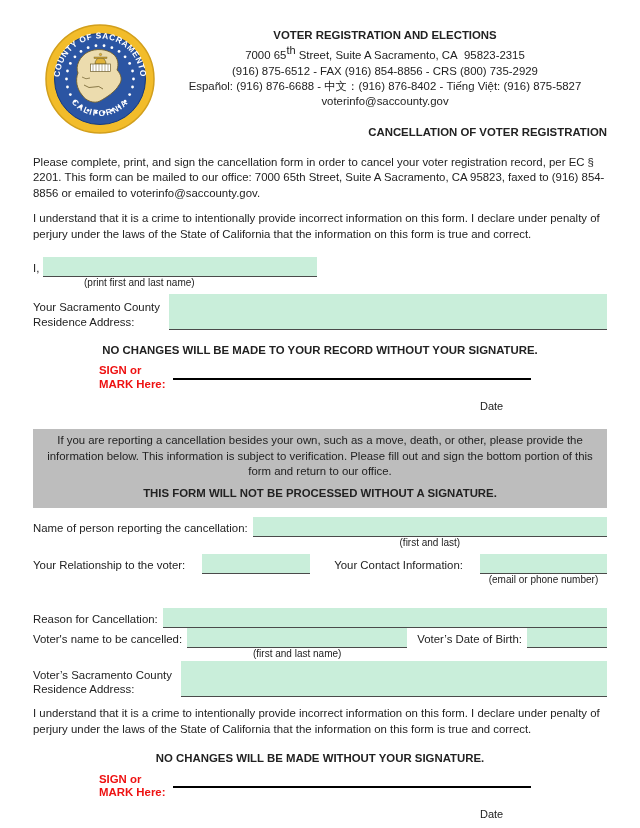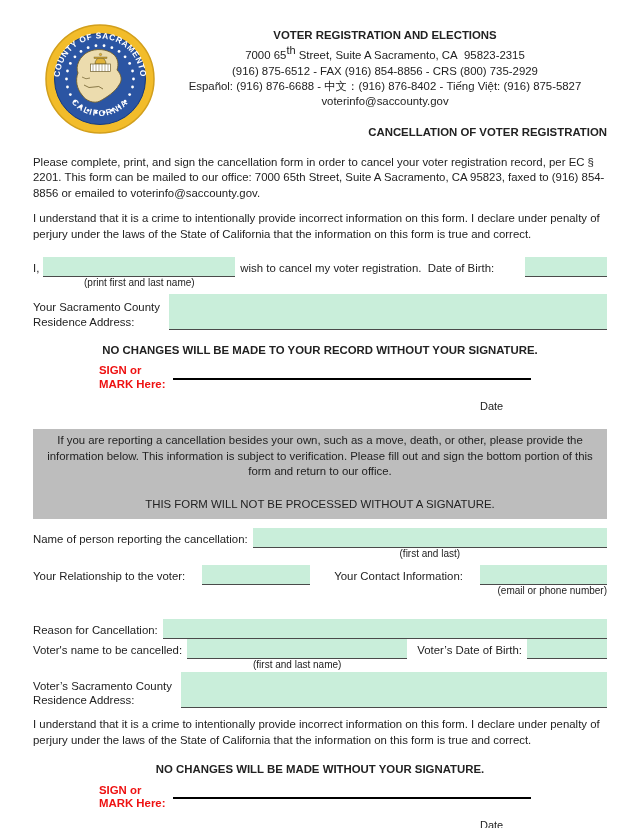--- a/index.html
+++ b/index.html
@@ -25,39 +25,39 @@
   .gfield {
     background:var(--field-green,#c9eeda);
     border:none; border-bottom:1.4px solid #4a4a4a;
     height:20px; box-sizing:border-box; padding:0 3px;
     font:inherit; color:#222; outline:none; border-radius:0;
   }
   .fwrap { position:relative; display:flex; }
   .fwrap .gfield { width:100%; }
   .fcaption { position:absolute; top:100%; left:0; right:0; text-align:center;
               font-size:10px; line-height:12px; white-space:nowrap; color:#222; }
-  .fcaption.right { text-align:right; }
+  .fcaption.right { }
   .grow { flex:1; }
   .addr-lbl { white-space:nowrap; line-height:14.8px; margin-right:9px; }
   .bigfield { height:36px; }
 
   .center-bold { text-align:center; font-weight:bold; }
   .h-no-changes-1 { margin-top:13px; }
   .h-no-changes-2 { margin-top:13px; }
 
   .sign-row { display:flex; align-items:center; margin:6px 0 0 66px; }
   .sign-label { color:var(--red,#ee1111); font-weight:bold; line-height:13.6px; white-space:nowrap; }
   .sig-line { width:358px; border-bottom:2.2px solid #000; height:2px; margin:0 0 1px 8px; }
   .date-label { margin:7px 0 0 447px; font-size:11px; }
 
   .notice {
     background:var(--gray-box,#bdbdbd); margin-top:15px; padding:4px 4px 7px;
     text-align:center; line-height:15.2px;
   }
-  .notice-bold { font-weight:normal; margin-top:18px; }
+  .notice-bold { font-weight:bold; margin-top:7px; }
 
   .row-i { margin-top:14px; }
   .mid-text { white-space:nowrap; padding:0 5px 0 5px; flex:1; }
   .row-addr1 { margin-top:17px; }
   .row-name-report { margin-top:9px; }
   .row-rel { margin-top:17px;gap:12px; }
   .row-reason { margin-top:34px; }
   .row-vname { }
   .row-vaddr { margin-top:13px; }
   .perjury2 { margin-top:7px; }
@@ -136,21 +136,20 @@
 
   <p class="body-par first-par">Please complete, print, and sign the cancellation form in order to cancel your voter registration record, per EC § 2201. This form can be mailed to our office: 7000 65th Street, Suite A Sacramento, CA 95823, faxed to (916) 854-8856 or emailed to voterinfo@saccounty.gov.</p>
   <p class="body-par">I understand that it is a crime to intentionally provide incorrect information on this form. I declare under penalty of perjury under the laws of the State of California that the information on this form is true and correct.</p>
 
   <div class="frow row-i">
     <span class="lbl">I,</span>
     <span class="fwrap" style="width:192px; margin-left:4px;">
       <input type="text" class="gfield" style="">
       <span class="fcaption">(print first and last name)</span>
     </span>
-    <span class="lbl mid-text">wish to cancel my voter registration.&nbsp; Date of Birth:</span>
     <input type="text" class="gfield" style="width: 82px;">
   </div>
 
   <div class="frow row-addr1">
     <div class="addr-lbl">
       <div>Your Sacramento County</div>
       <div>Residence Address:</div>
     </div>
     <input type="text" class="gfield bigfield grow" style="">
   </div>

